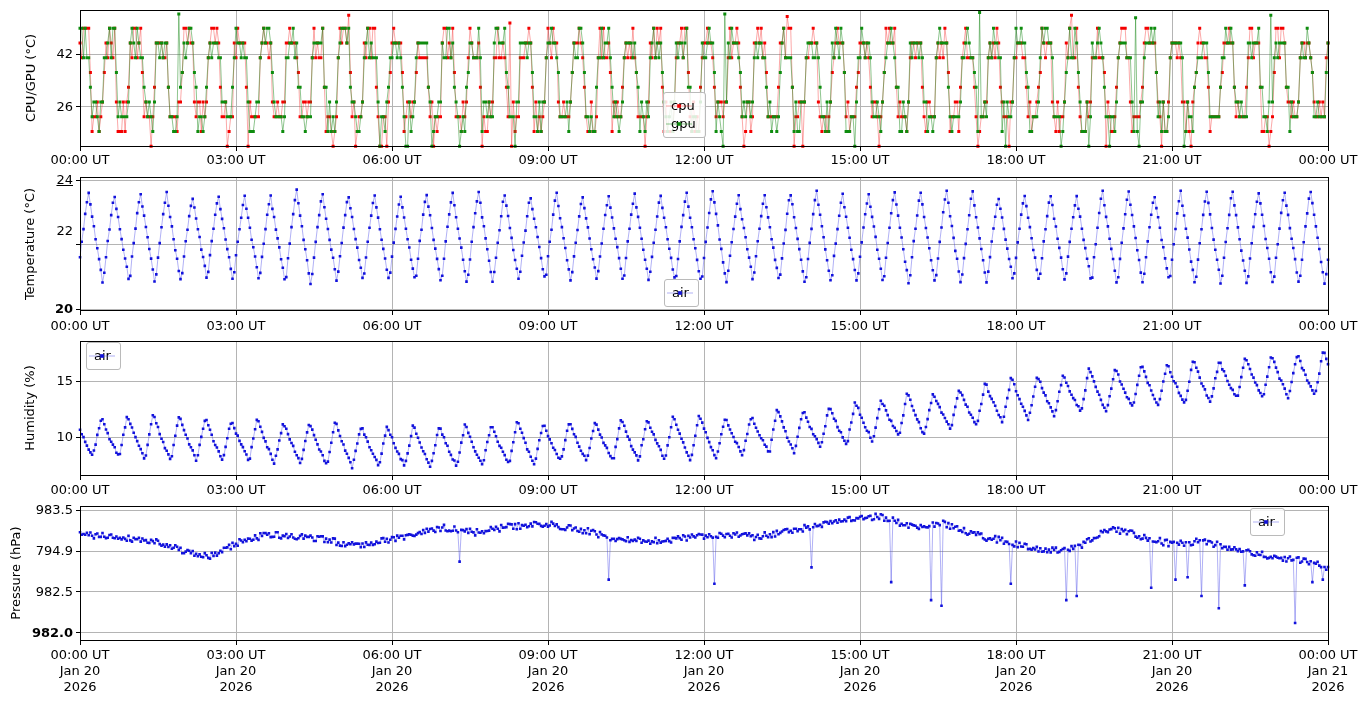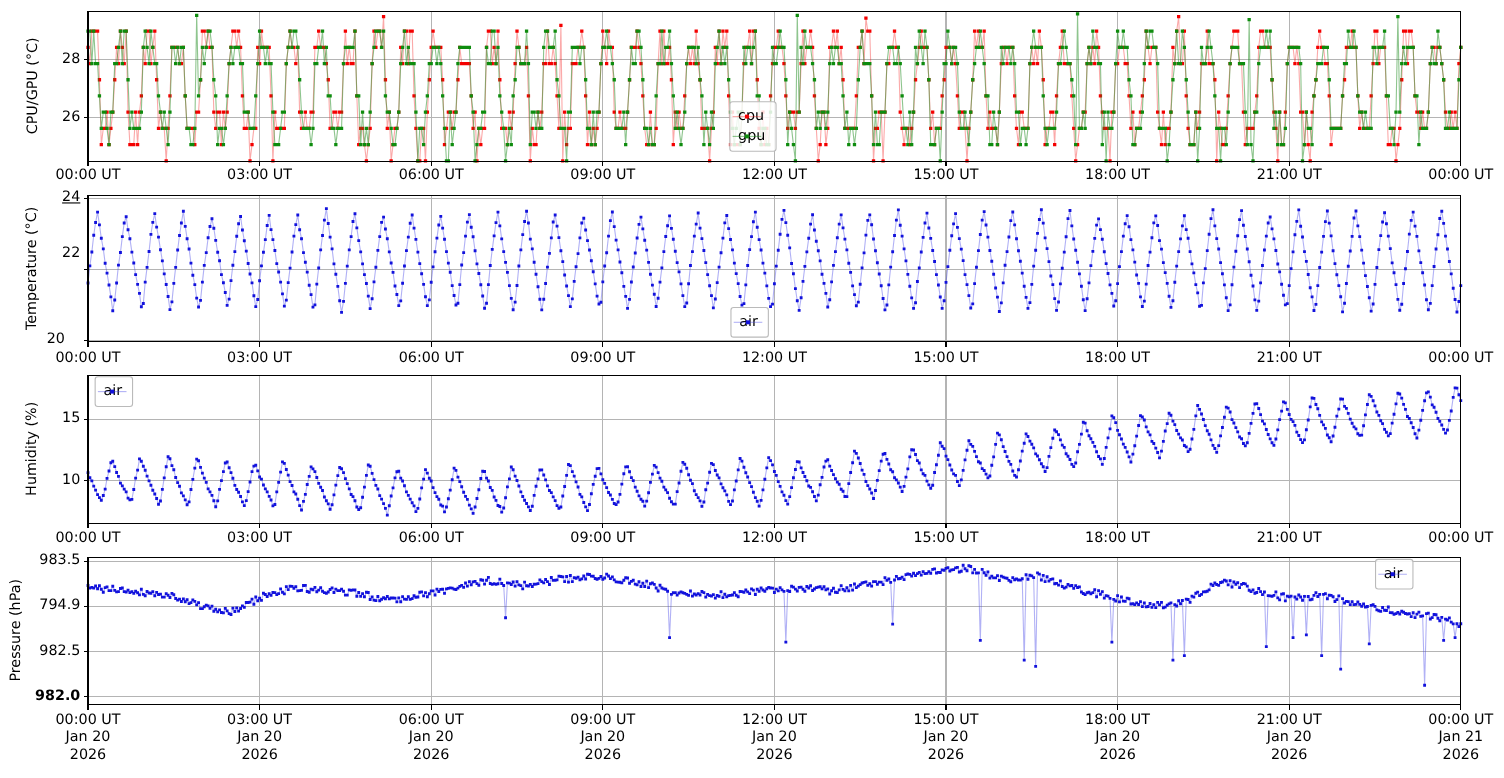--- a/index.html
+++ b/index.html
@@ -50,21 +50,21 @@
       <line x1="548" y1="137" x2="548" y2="141" stroke="#000000" stroke-width="1" shape-rendering="crispEdges"></line>
       <line x1="704" y1="137" x2="704" y2="141" stroke="#000000" stroke-width="1" shape-rendering="crispEdges"></line>
       <line x1="860" y1="137" x2="860" y2="141" stroke="#000000" stroke-width="1" shape-rendering="crispEdges"></line>
       <line x1="1016" y1="137" x2="1016" y2="141" stroke="#000000" stroke-width="1" shape-rendering="crispEdges"></line>
       <line x1="1172" y1="137" x2="1172" y2="141" stroke="#000000" stroke-width="1" shape-rendering="crispEdges"></line>
       <line x1="1328" y1="137" x2="1328" y2="141" stroke="#000000" stroke-width="1" shape-rendering="crispEdges"></line>
       <line x1="76" y1="96.55238095238093" x2="80" y2="96.55238095238093" stroke="#000000" stroke-width="1" shape-rendering="crispEdges"></line>
       <line x1="76" y1="44.36190476190474" x2="80" y2="44.36190476190474" stroke="#000000" stroke-width="1" shape-rendering="crispEdges"></line>
     </svg>
     <div class="ytick" style="left: 23px; top: 98.5524px;">26</div>
-    <div class="ytick" style="left: 23px; top: 46.3619px;">28</div>
+    <div class="ytick" style="left: 23px; top: 46.3619px;">42</div>
     <div class="xtick" style="left: 32px; top: 152px;">00:00 UT</div>
     <div class="xtick" style="left: 188px; top: 152px;">03:00 UT</div>
     <div class="xtick" style="left: 344px; top: 152px;">06:00 UT</div>
     <div class="xtick" style="left: 500px; top: 152px;">09:00 UT</div>
     <div class="xtick" style="left: 656px; top: 152px;">12:00 UT</div>
     <div class="xtick" style="left: 812px; top: 152px;">15:00 UT</div>
     <div class="xtick" style="left: 968px; top: 152px;">18:00 UT</div>
     <div class="xtick" style="left: 1124px; top: 152px;">21:00 UT</div>
     <div class="xtick" style="left: 1280px; top: 152px;">00:00 UT</div>
     <div class="legend" style="left: 663px; top: 92px;">
@@ -105,21 +105,21 @@
       <line x1="548" y1="134" x2="548" y2="138" stroke="#000000" stroke-width="1" shape-rendering="crispEdges"></line>
       <line x1="704" y1="134" x2="704" y2="138" stroke="#000000" stroke-width="1" shape-rendering="crispEdges"></line>
       <line x1="860" y1="134" x2="860" y2="138" stroke="#000000" stroke-width="1" shape-rendering="crispEdges"></line>
       <line x1="1016" y1="134" x2="1016" y2="138" stroke="#000000" stroke-width="1" shape-rendering="crispEdges"></line>
       <line x1="1172" y1="134" x2="1172" y2="138" stroke="#000000" stroke-width="1" shape-rendering="crispEdges"></line>
       <line x1="1328" y1="134" x2="1328" y2="138" stroke="#000000" stroke-width="1" shape-rendering="crispEdges"></line>
       <line x1="76" y1="132.38554216867468" x2="80" y2="132.38554216867468" stroke="#000000" stroke-width="1" shape-rendering="crispEdges"></line>
       <line x1="76" y1="67.80722891566266" x2="80" y2="67.80722891566266" stroke="#000000" stroke-width="1" shape-rendering="crispEdges"></line>
       <line x1="76" y1="3.2289156626506466" x2="80" y2="3.2289156626506466" stroke="#000000" stroke-width="1" shape-rendering="crispEdges"></line>
     </svg>
-    <div class="ytick" style="left: 9px; top: 301.386px;">20</div>
+    <div class="ytick" style="left: 23px; top: 301.386px; font-weight: bold;">20</div>
     <div class="ytick" style="left: 23px; top: 223px;">22</div>
     <div class="ytick" style="left: 23px; top: 172.229px; text-decoration: underline;">24</div>
     <div class="xtick" style="left: 32px; top: 318px;">00:00 UT</div>
     <div class="xtick" style="left: 188px; top: 318px;">03:00 UT</div>
     <div class="xtick" style="left: 344px; top: 318px;">06:00 UT</div>
     <div class="xtick" style="left: 500px; top: 318px;">09:00 UT</div>
     <div class="xtick" style="left: 656px; top: 318px;">12:00 UT</div>
     <div class="xtick" style="left: 812px; top: 318px;">15:00 UT</div>
     <div class="xtick" style="left: 968px; top: 318px;">18:00 UT</div>
     <div class="xtick" style="left: 1124px; top: 318px;">21:00 UT</div>

